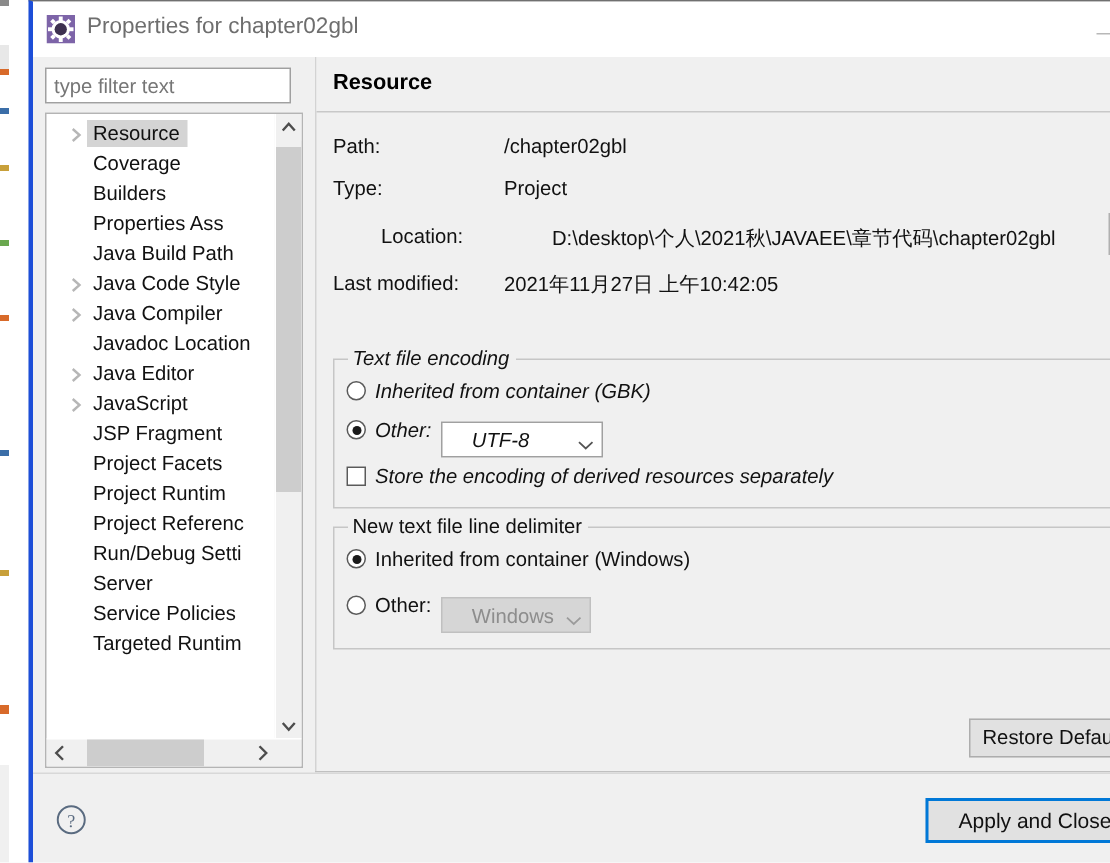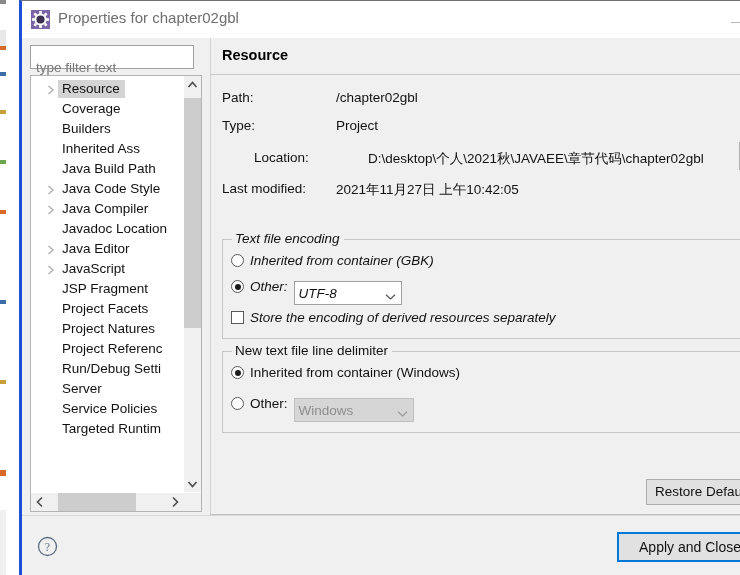--- a/index.html
+++ b/index.html
@@ -99,21 +99,21 @@
   
   .filter-box {
     position: absolute;
     left: 8px;
     top: 44px;
     width: 164px;
     height: 24px;
     border: 1px solid #a0a0a0;
     background: #ffffff;
     box-sizing: border-box;
-    padding: 13px 0 0 5px;
+    padding: 3px 0 0 5px;
     font-size: 13.5px;
     color: #767676;
     font-family: "Liberation Sans", "DejaVu Sans", sans-serif;
     line-height: 18px;
   }
 
   
   .tree-panel {
     position: absolute;
     left: 8px;
@@ -348,29 +348,29 @@
     width: 108px;
     height: 24px;
     border: 1px solid #a0a0a0;
     background: #ffffff;
     box-sizing: border-box;
     position: relative;
     vertical-align: -7px;
     margin-left: 6px;
     font-size: 13.5px;
     color: #111111;
-    padding: 3px 0 0 4px;
+    padding: 3px 0 0 20px;
     line-height: 18px;
     font-family: "Liberation Sans", "DejaVu Sans", sans-serif;
   }
   .combo.disabled {
     background: #d6d6d6;
     border-color: #c0c0c0;
     color: #8d8d8d;
-    width: 120px;
+    width: 100px;
   }
   .combo-arrow {
     position: absolute;
     right: 5px;
     top: 6px;
     color: #555555;
   }
   .combo.disabled .combo-arrow { color: #9b9b9b; }
 
   
@@ -481,21 +481,21 @@
 
   <div class="tree-panel">
     <div class="tree-list" id="tree-list">
         <div class="tree-item selected"><span class="tree-arrow">
             <svg width="8" height="10" viewBox="0 0 8 10">
               <path d="M1.5 1 L6 5 L1.5 9" fill="none" stroke="#b6b6b6" stroke-width="1.6"></path>
             </svg>
           </span><span class="tree-label">Resource</span></div>
         <div class="tree-item"><span class="tree-label">Coverage</span></div>
         <div class="tree-item"><span class="tree-label">Builders</span></div>
-        <div class="tree-item"><span class="tree-label">Inherited Ass</span></div>
+        <div class="tree-item"><span class="tree-label">Properties Ass</span></div>
         <div class="tree-item"><span class="tree-label">Java Build Path</span></div>
         <div class="tree-item"><span class="tree-arrow">
             <svg width="8" height="10" viewBox="0 0 8 10">
               <path d="M1.5 1 L6 5 L1.5 9" fill="none" stroke="#b6b6b6" stroke-width="1.6"></path>
             </svg>
           </span><span class="tree-label">Java Code Style</span></div>
         <div class="tree-item"><span class="tree-arrow">
             <svg width="8" height="10" viewBox="0 0 8 10">
               <path d="M1.5 1 L6 5 L1.5 9" fill="none" stroke="#b6b6b6" stroke-width="1.6"></path>
             </svg>
@@ -506,21 +506,21 @@
               <path d="M1.5 1 L6 5 L1.5 9" fill="none" stroke="#b6b6b6" stroke-width="1.6"></path>
             </svg>
           </span><span class="tree-label">Java Editor</span></div>
         <div class="tree-item"><span class="tree-arrow">
             <svg width="8" height="10" viewBox="0 0 8 10">
               <path d="M1.5 1 L6 5 L1.5 9" fill="none" stroke="#b6b6b6" stroke-width="1.6"></path>
             </svg>
           </span><span class="tree-label">JavaScript</span></div>
         <div class="tree-item"><span class="tree-label">JSP Fragment</span></div>
         <div class="tree-item"><span class="tree-label">Project Facets</span></div>
-        <div class="tree-item"><span class="tree-label">Project Natures</span></div>
+        <div class="tree-item"><span class="tree-label">Project Runtim</span></div>
         <div class="tree-item"><span class="tree-label">Project Referenc</span></div>
         <div class="tree-item"><span class="tree-label">Run/Debug Setti</span></div>
         <div class="tree-item"><span class="tree-label">Server</span></div>
         <div class="tree-item"><span class="tree-label">Service Policies</span></div>
         <div class="tree-item"><span class="tree-label">Targeted Runtim</span></div>
       </div>
 
     <div class="tree-vscroll">
       <div class="vs-up">
         <svg width="17" height="18" viewBox="0 0 17 18">

